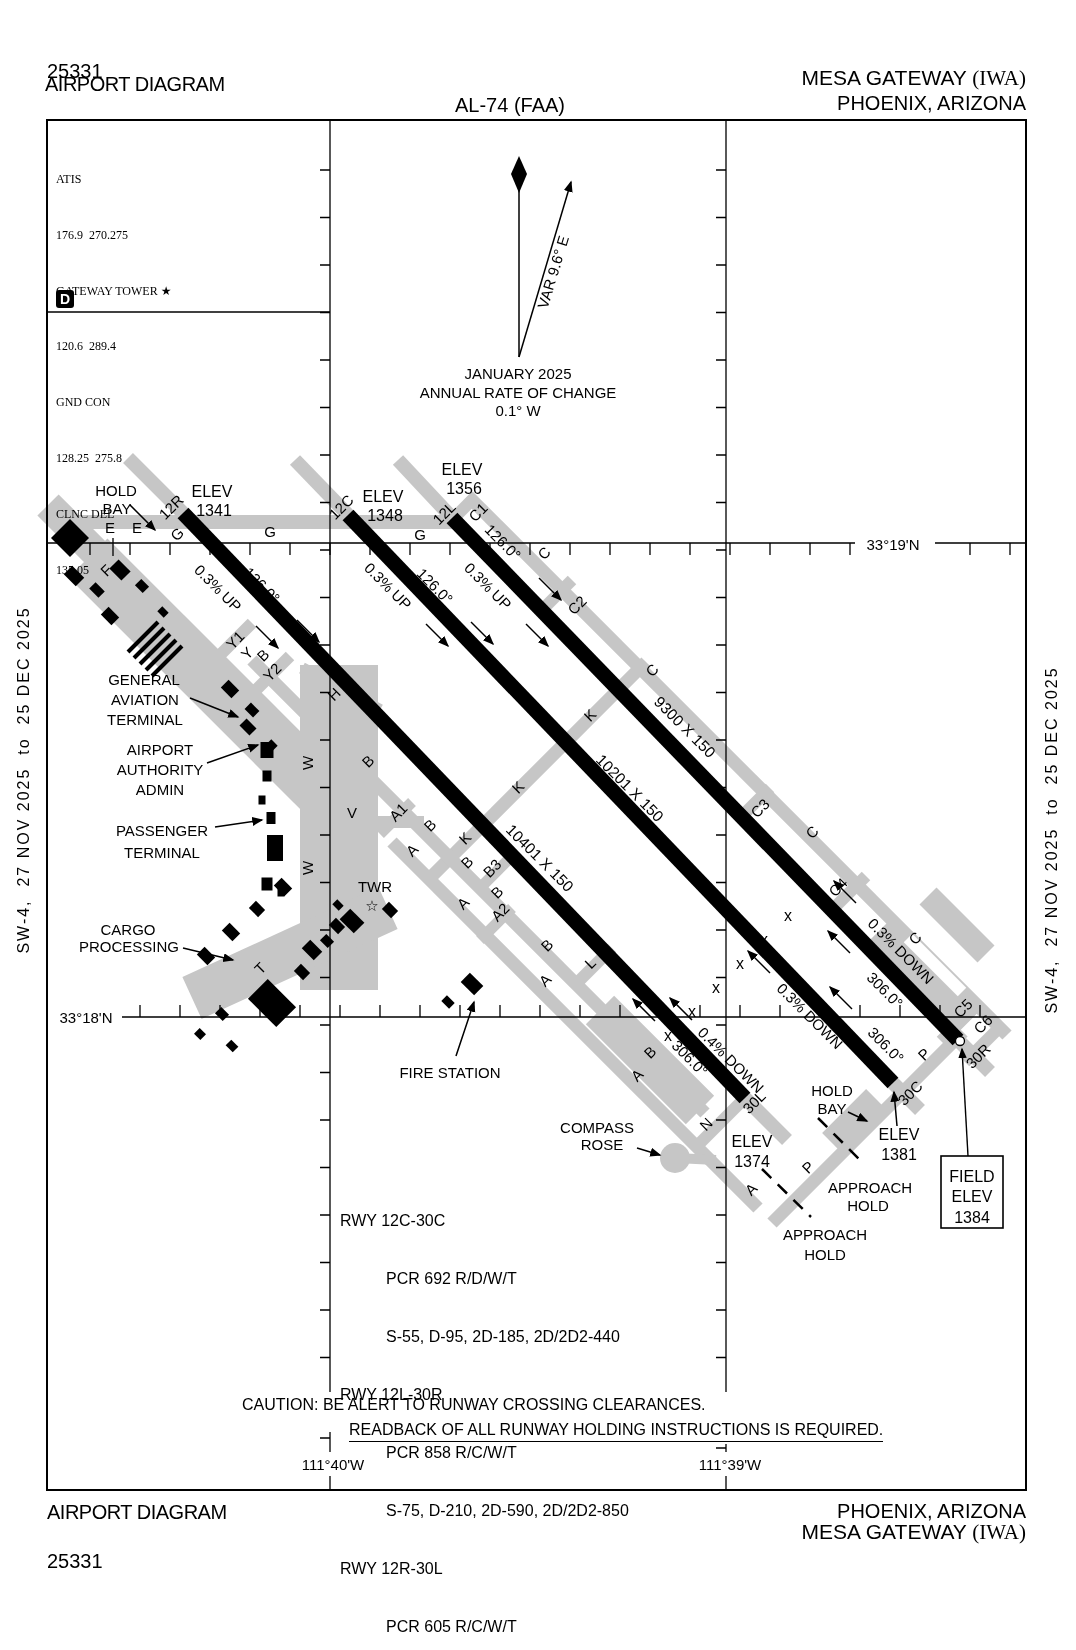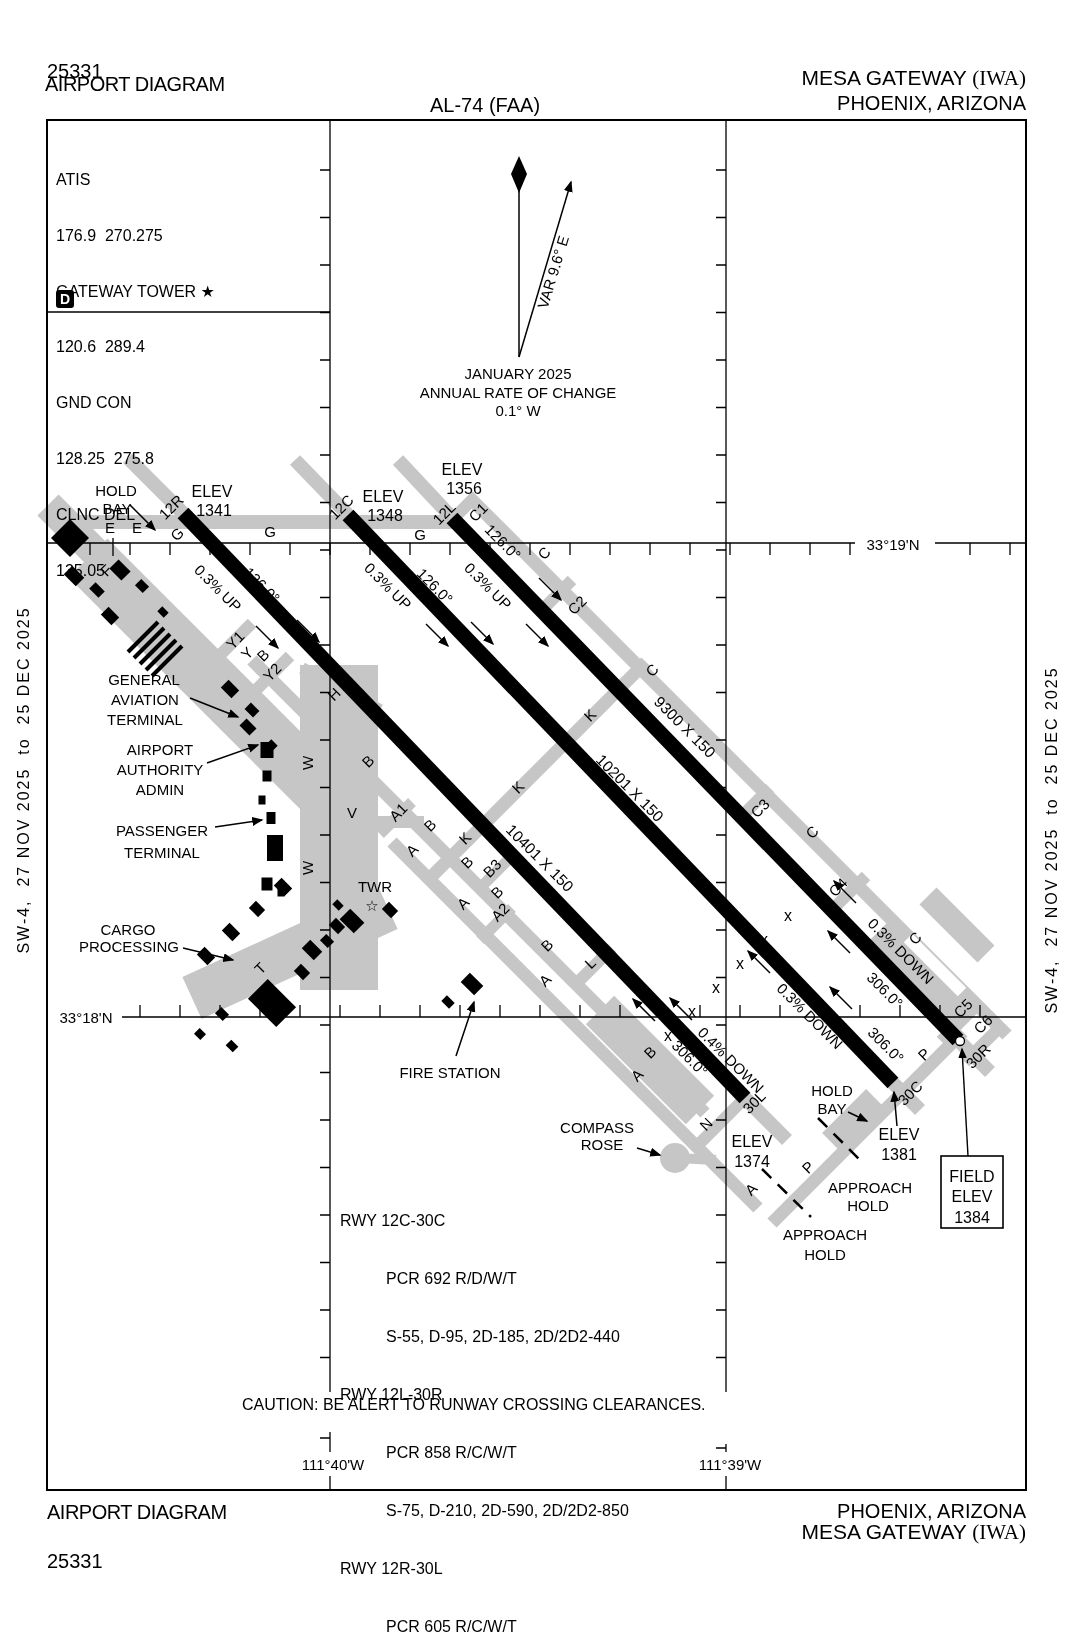--- a/index.html
+++ b/index.html
@@ -12,21 +12,21 @@
   .w10{stroke-width:10}.w11{stroke-width:11}.w12{stroke-width:12}.w13{stroke-width:13}
   .w14{stroke-width:14}.w24{stroke-width:24}.w28{stroke-width:28}.w30{stroke-width:30}
   .w40{stroke-width:40}.w42{stroke-width:42}.w46{stroke-width:46}.w55{stroke-width:55}
   .ink{stroke:#000;fill:none;stroke-width:1.3}
   .rwy{stroke:#000;stroke-width:15;fill:none;}
   #hdr-title,#ftr-title{font-size:20px;line-height:1;letter-spacing:-.5px;}
   .fs15{font-size:20px;}
   .fs21{font-size:21px;}
   .serif{font-family:"Liberation Serif",serif;}
   .right{text-align:center;margin-left:36px;}
-  #comm div{font-size:16px;line-height:19.8px;}
+  #comm div{font-size:12px;line-height:19.8px;font-family:Liberation Serif, serif;}
   #dlnk{width:18px;height:18px;background:#000;border-radius:3px;color:#fff;
         font-weight:bold;font-size:14px;text-align:center;line-height:18px;white-space:normal;}
   #rwyinfo div{font-size:16px;line-height:22px;}
   #rwyinfo .ind{padding-left:46px;}
   .caution{font-size:16px;}
   #caution2{border-bottom:1.6px solid #000;padding-bottom:2px;}
   .sidebar{font-size:16px;letter-spacing:2px;transform:translate(-50%,-50%) rotate(-90deg);}
 </style>
 </head>
 <body>
@@ -291,21 +291,21 @@
         <text x="692" y="1011" font-size="16" text-anchor="middle" dominant-baseline="central">x</text>
         <text x="716" y="987" font-size="16" text-anchor="middle" dominant-baseline="central">x</text>
         <text x="740" y="963" font-size="16" text-anchor="middle" dominant-baseline="central">x</text>
         <text x="764" y="939" font-size="16" text-anchor="middle" dominant-baseline="central">x</text>
         <text x="788" y="915" font-size="16" text-anchor="middle" dominant-baseline="central">x</text>
       </g>
 </svg>
 
 <div class="abs fs15" style="left:47px;top:60px">25331</div>
 <div class="abs" id="hdr-title" style="left:45px;top:74px">AIRPORT DIAGRAM</div>
-<div class="abs fs15" style="left:430px;top:94px;width:160px;text-align:left;white-space:normal">AL-74 (FAA)</div>
+<div class="abs fs15" style="left:430px;top:94px;width:160px;text-align:center;white-space:normal">AL-74 (FAA)</div>
 <div class="abs fs21 right" style="right:50px;top:66px"><span>MESA GATEWAY</span> <span class="serif">(IWA)</span></div>
 <div class="abs fs15 right" style="right:50px;top:92px">PHOENIX, ARIZONA</div>
 
 <div class="abs sidebar" style="left:24px;top:780px">SW-4,  27 NOV 2025  to  25 DEC 2025</div>
 <div class="abs sidebar" style="left:1052px;top:840px">SW-4,  27 NOV 2025  to  25 DEC 2025</div>
 
 <div class="abs" id="comm" style="left:56px;top:134px">
   <div>ATIS</div>
   <div>176.9  270.275</div>
   <div>GATEWAY TOWER ★</div>
@@ -323,19 +323,20 @@
   <div class="ind">S-55, D-95, 2D-185, 2D/2D2-440</div>
   <div>RWY 12L-30R</div>
   <div class="ind">PCR 858 R/C/W/T</div>
   <div class="ind">S-75, D-210, 2D-590, 2D/2D2-850</div>
   <div>RWY 12R-30L</div>
   <div class="ind">PCR 605 R/C/W/T</div>
   
 </div>
 
 <div class="abs caution" style="left:242px;top:1396px">CAUTION: BE ALERT TO RUNWAY CROSSING CLEARANCES.</div>
+<div class="abs caution" id="caution2" style="left:349px;top:1421px">READBACK OF ALL RUNWAY HOLDING INSTRUCTIONS IS REQUIRED.</div>
 
 <div class="abs" id="ftr-title" style="left:47px;top:1502px">AIRPORT DIAGRAM</div>
 <div class="abs fs15" style="left:47px;top:1550px">25331</div>
 <div class="abs fs15 right" style="right:50px;top:1500px">PHOENIX, ARIZONA</div>
 <div class="abs fs21 right" style="right:50px;top:1520px"><span>MESA GATEWAY</span> <span class="serif">(IWA)</span></div>
 
 </div>
 
 </body></html>

